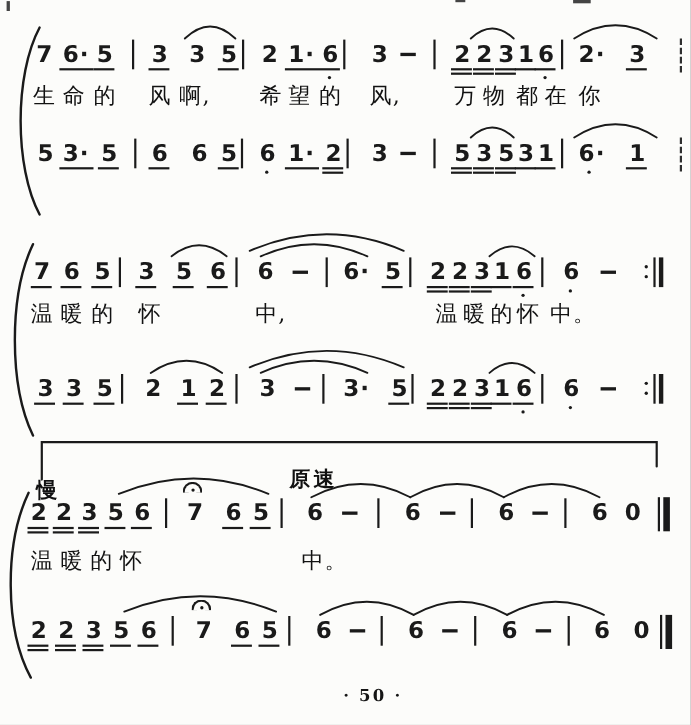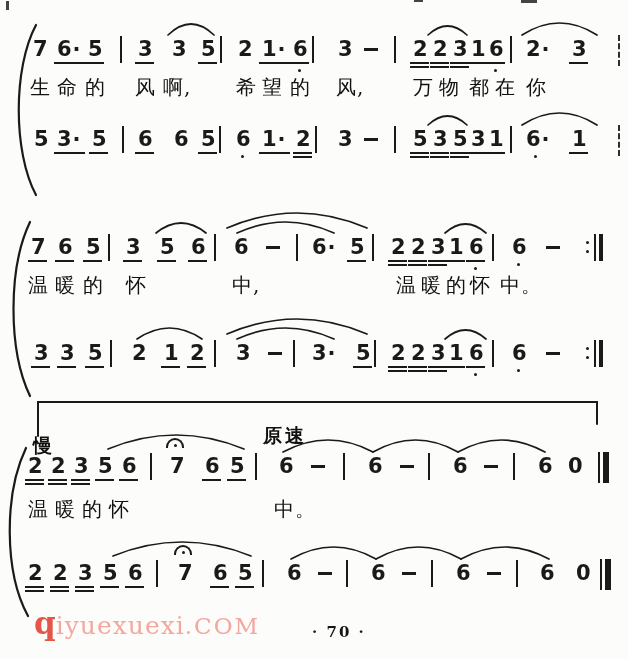--- a/index.html
+++ b/index.html
@@ -344,17 +344,14 @@
       <div class="bar" style="left: 600px; top: 559px; height: 31px;"></div>
       <div class="thickbar" style="left: 605px; top: 559px; width: 6px; height: 31px;"></div>
       <div class="stray" style="left: 6px; top: 1px; width: 3px; height: 9px;"></div>
       <div class="stray" style="left: 414px; top: 0px; width: 9px; height: 2px;"></div>
       <div class="stray" style="left: 521px; top: 0px; width: 16px; height: 3px;"></div>
     </div>
 
   <div class="label label-slow">慢</div>
   <div class="label label-tempo">原速</div>
 
-  <div class="watermark">
-    <span class="wm-head">q</span><span class="wm-body">iyuexuexi</span><span class="wm-tail">.COM</span>
-  </div>
-  <div class="pagenum">· 70 ·</div>
+  <div class="pagenum">· 50 ·</div>
 </div>
 
 </body></html>

